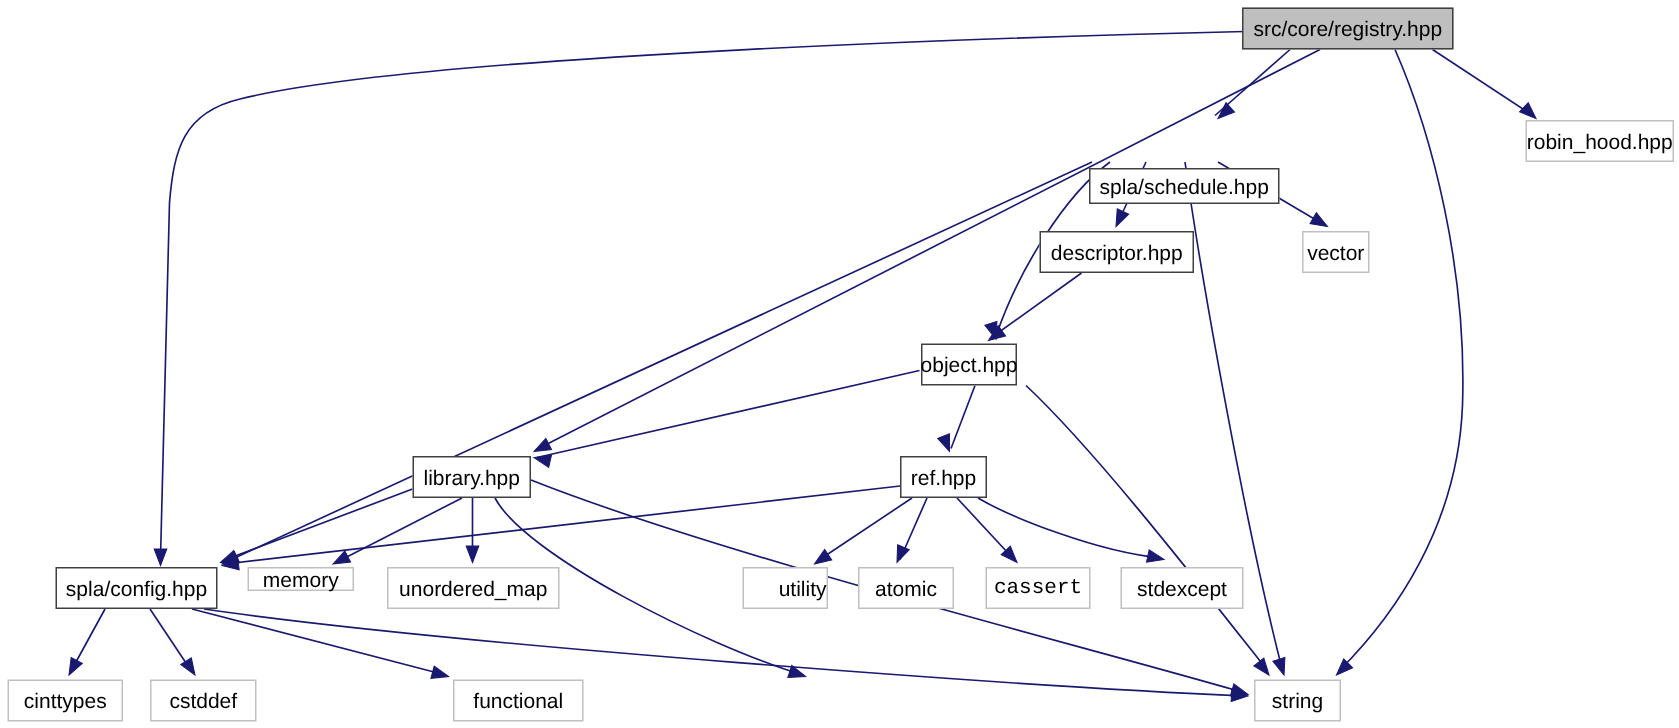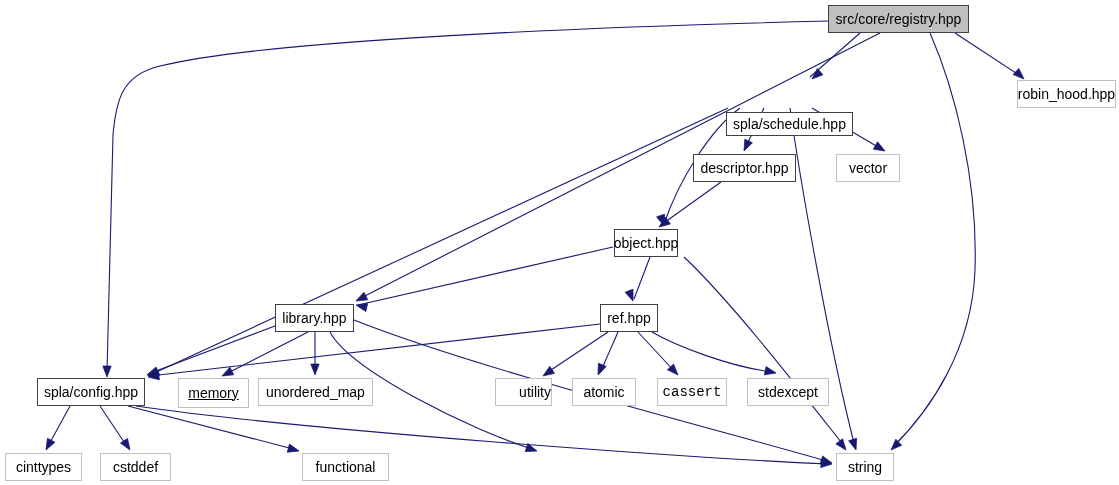--- a/index.html
+++ b/index.html
@@ -130,36 +130,36 @@
       </div>
       <div class="node-box header" style="left: 726px; top: 80px; width: 127px; height: 24px; margin-top: 32px;">
         <span class="node-label">spla/schedule.hpp</span>
       </div>
       <div class="node-box system" style="left: 1005px; top: 80px; width: 99px; height: 28px; margin-left: 12px;">
         <span class="node-label">robin_hood.hpp</span>
       </div>
       <div class="node-box header" style="left: 693px; top: 154px; width: 103px; height: 28px;">
         <span class="node-label">descriptor.hpp</span>
       </div>
-      <div class="node-box system" style="left: 836px; top: 154px; width: 64px; height: 28px;">
+      <div class="node-box system" style="left: 868px; top: 154px; width: 45px; height: 28px;">
         <span class="node-label">vector</span>
       </div>
       <div class="node-box header" style="left: 614px; top: 229px; width: 64px; height: 28px;">
         <span class="node-label">object.hpp</span>
       </div>
       <div class="node-box header" style="left: 275px; top: 304px; width: 79px; height: 28px;">
         <span class="node-label">library.hpp</span>
       </div>
       <div class="node-box header" style="left: 600px; top: 304px; width: 58px; height: 28px;">
         <span class="node-label">ref.hpp</span>
       </div>
       <div class="node-box header" style="left: 37px; top: 378px; width: 108px; height: 28px;">
         <span class="node-label">spla/config.hpp</span>
       </div>
-      <div class="node-box system" style="left: 178px; top: 378px; width: 71px; height: 30px; text-decoration: underline;">
+      <div class="node-box system" style="left: 165px; top: 378px; width: 71px; height: 16px;">
         <span class="node-label">memory</span>
       </div>
       <div class="node-box system" style="left: 258px; top: 378px; width: 115px; height: 28px;">
         <span class="node-label">unordered_map</span>
       </div>
       <div class="node-box system" style="left: 495px; top: 378px; width: 57px; height: 28px; justify-content: flex-end;">
         <span class="node-label">utility</span>
       </div>
       <div class="node-box system" style="left: 572px; top: 378px; width: 64px; height: 28px;">
         <span class="node-label">atomic</span>

